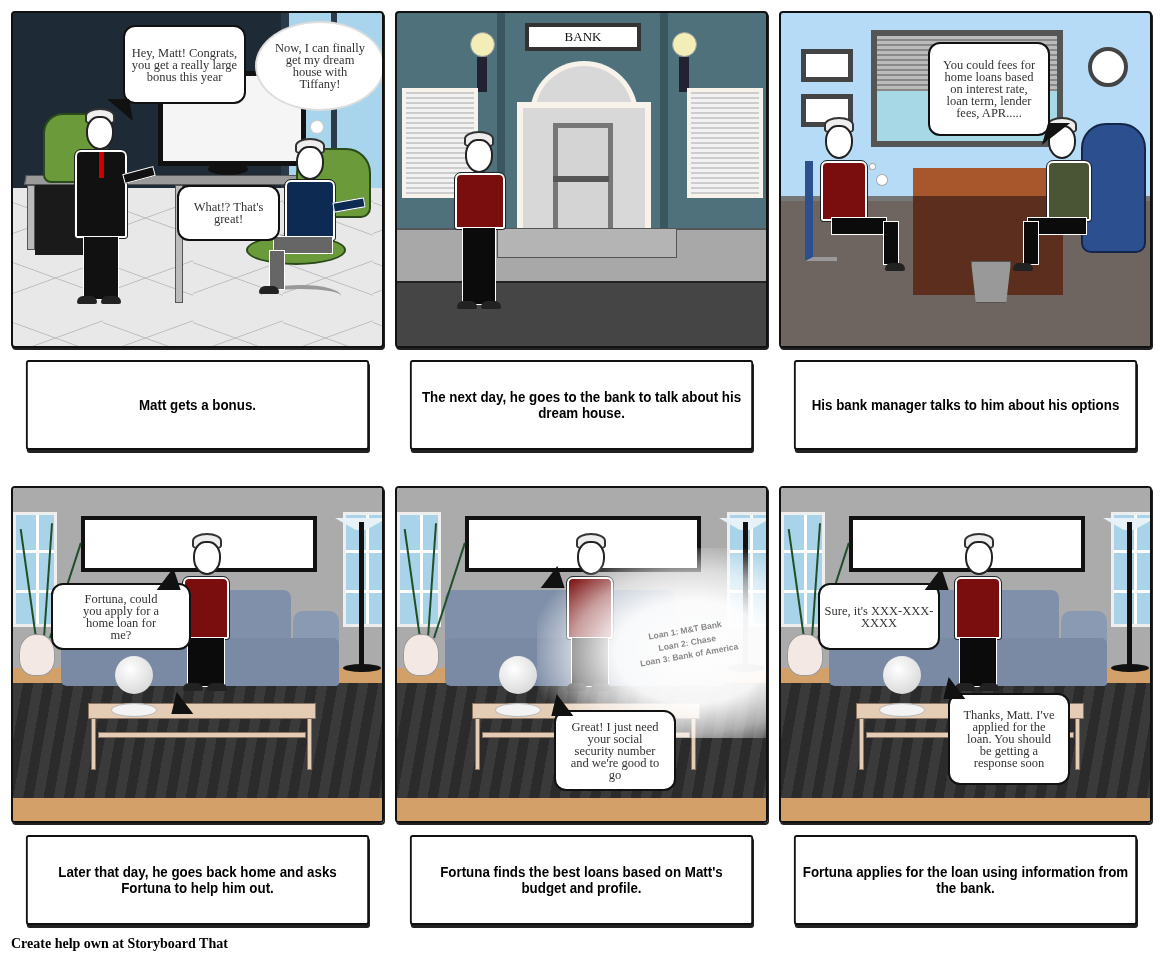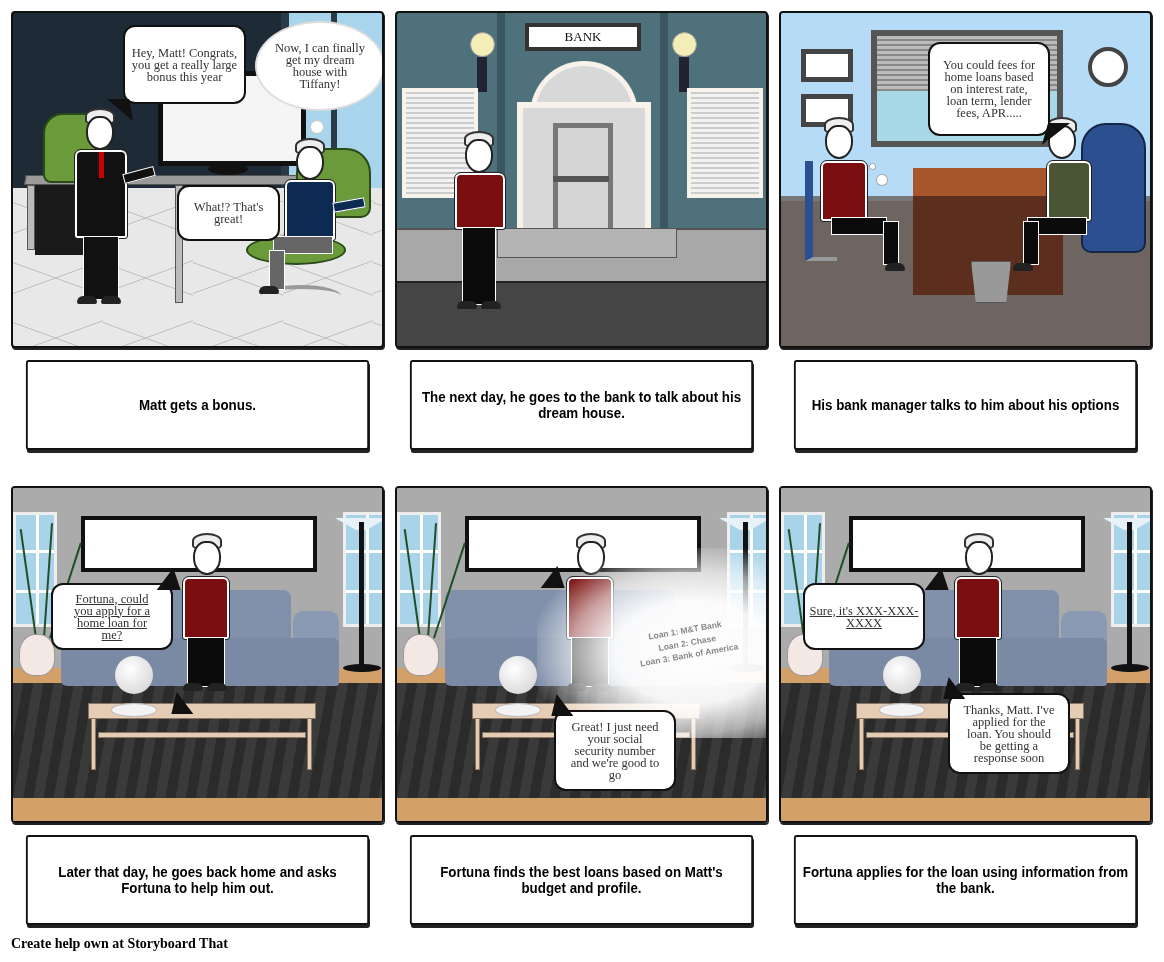--- a/index.html
+++ b/index.html
@@ -213,21 +213,21 @@
   <div class="orb"></div>
   <div class="dish"></div>
   <div class="person" style="left:170px;top:45px;width:50px;height:160px;">
     <div class="hair" style="left:9px;top:0;"></div>
     <div class="head" style="left:10px;top:8px;"></div>
     <div class="torso" style="left:0;top:44px;width:46px;height:62px;background:#7a0d0d;"></div>
     <div class="legs" style="left:4px;top:104px;width:38px;height:50px;"></div>
     <div class="shoe" style="left:0;top:150px;"></div>
     <div class="shoe" style="left:24px;top:150px;"></div>
   </div>
-  <div class="bubble" style="left:38px;top:95px;width:122px;height:67px;padding:4px 12px;text-decoration:underline;">Fortuna, could you apply for a home loan for me?</div>
+  <div class="bubble" style="left:38px;top:95px;width:140px;height:67px;padding:4px 28px;">Fortuna, could you apply for a home loan for me?</div>
   <div class="tail" style="left:150px;top:80px;border-left:4px solid transparent;border-right:20px solid transparent;border-bottom:22px solid #111;transform:skewX(-30deg);"></div>
   <div class="tail" style="left:152px;top:204px;border-left:18px solid transparent;border-right:4px solid transparent;border-bottom:22px solid #111;transform:skewX(30deg);"></div>
 </div>
 <div class="caption c1 r2c">Later that day, he goes back home and asks Fortuna to help him out.</div>
 
 <div class="panel c2 r2">
   <div class="lr-wall"></div>
   <div class="lr-floor"></div>
   <div class="lr-rug"></div>
   <div class="lr-window" style="left:0;">
@@ -309,20 +309,20 @@
   <div class="orb"></div>
   <div class="dish"></div>
   <div class="person" style="left:174px;top:45px;width:50px;height:160px;">
     <div class="hair" style="left:9px;top:0;"></div>
     <div class="head" style="left:10px;top:8px;"></div>
     <div class="torso" style="left:0;top:44px;width:46px;height:62px;background:#7a0d0d;"></div>
     <div class="legs" style="left:4px;top:104px;width:38px;height:50px;"></div>
     <div class="shoe" style="left:0;top:150px;"></div>
     <div class="shoe" style="left:24px;top:150px;"></div>
   </div>
-  <div class="bubble" style="left:22px;top:95px;width:122px;height:67px;padding:4px 4px;text-decoration:underline;">Sure, it's XXX-XXX-XXXX</div>
+  <div class="bubble" style="left:37px;top:95px;width:122px;height:67px;padding:4px 4px;">Sure, it's XXX-XXX-XXXX</div>
   <div class="tail" style="left:150px;top:80px;border-left:4px solid transparent;border-right:20px solid transparent;border-bottom:22px solid #111;transform:skewX(-30deg);"></div>
-  <div class="bubble" style="left:167px;top:205px;width:122px;height:81px;padding:4px 10px;">Thanks, Matt. I've applied for the loan. You should be getting a response soon</div>
+  <div class="bubble" style="left:167px;top:205px;width:122px;height:92px;padding:4px 10px;">Thanks, Matt. I've applied for the loan. You should be getting a response soon</div>
   <div class="tail" style="left:156px;top:189px;border-left:18px solid transparent;border-right:4px solid transparent;border-bottom:22px solid #111;transform:skewX(30deg);"></div>
 </div>
 <div class="caption c3 r2c">Fortuna applies for the loan using information from the bank.</div>
 
 <div class="footer">Create help own at Storyboard That</div>
 
 </body></html>

